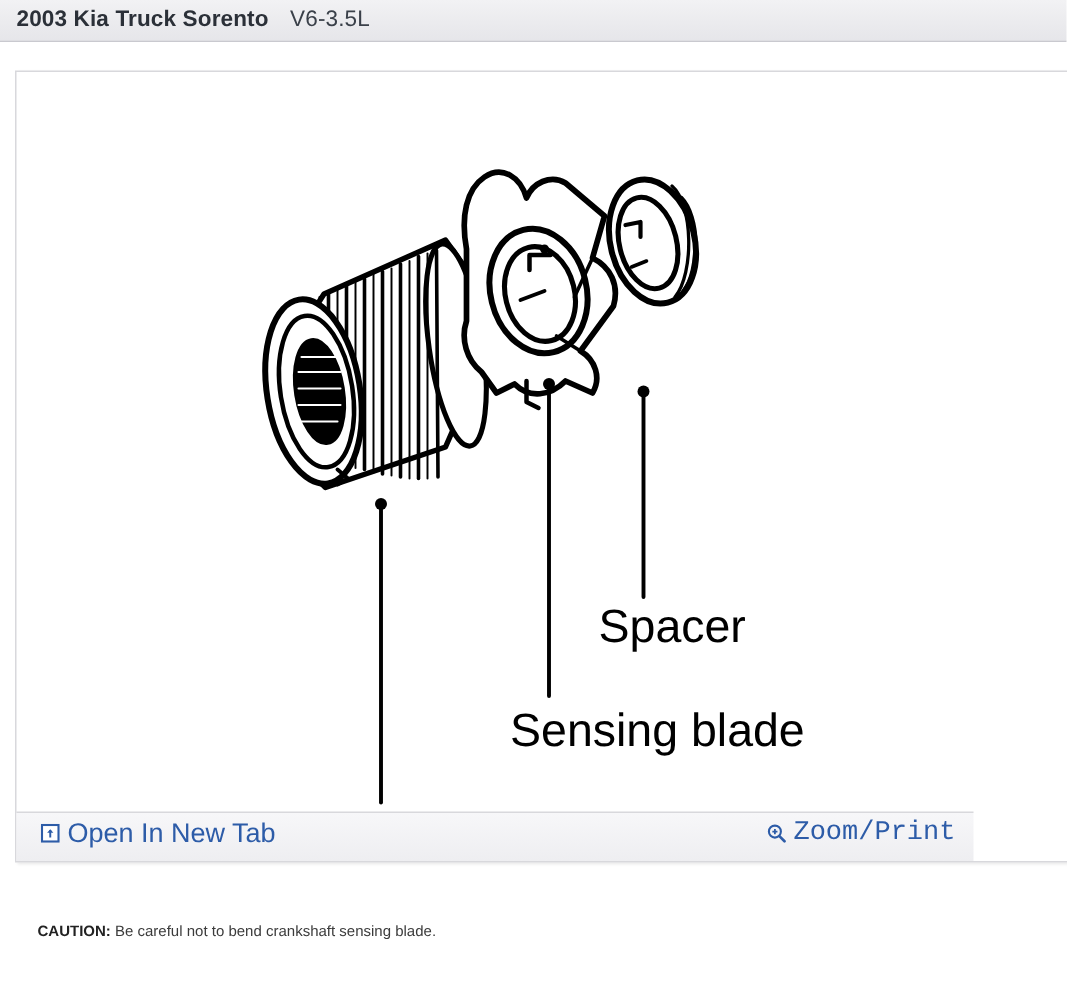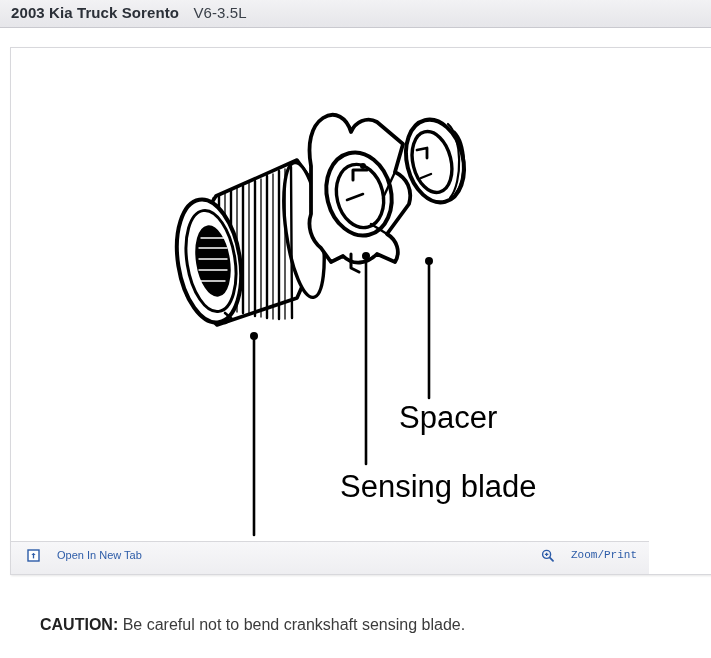--- a/index.html
+++ b/index.html
@@ -78,44 +78,44 @@
     height: 33px;
     background: linear-gradient(to bottom, #f7f7f9 0%, #eeeef1 100%);
     border-top: 1px solid #d8d8dc;
     box-sizing: border-box;
   }
   .toolbar-link {
     position: absolute;
     top: 7px;
     display: flex;
     align-items: center;
-    gap: 17px;
+    gap: 5px;
     color: #2d5ca8;
-    font-size: 11px;
+    font-size: 18px;
     text-decoration: none;
     cursor: pointer;
     white-space: nowrap;
     justify-content: center;
   }
   #open-new-tab-link { left: 16px; }
   #zoom-print-link { right: 12px; font-family: Liberation Mono, monospace; }
   .tb-icon {
     display: inline-block;
     width: 13px;
     height: 13px;
     line-height: 0;
   }
   .tb-label { line-height: 13px; }
 
   
   #caution-note {
     position: absolute;
-    left: 40px;
+    left: 25px;
     top: 616px;
-    font-size: 16px;
+    font-size: 10px;
     color: #3b3b3b;
     white-space: nowrap;
   }
   #caution-note .caution-word {
     font-weight: bold;
     color: #222222;
   }
 </style>
 </head>
 <body>

